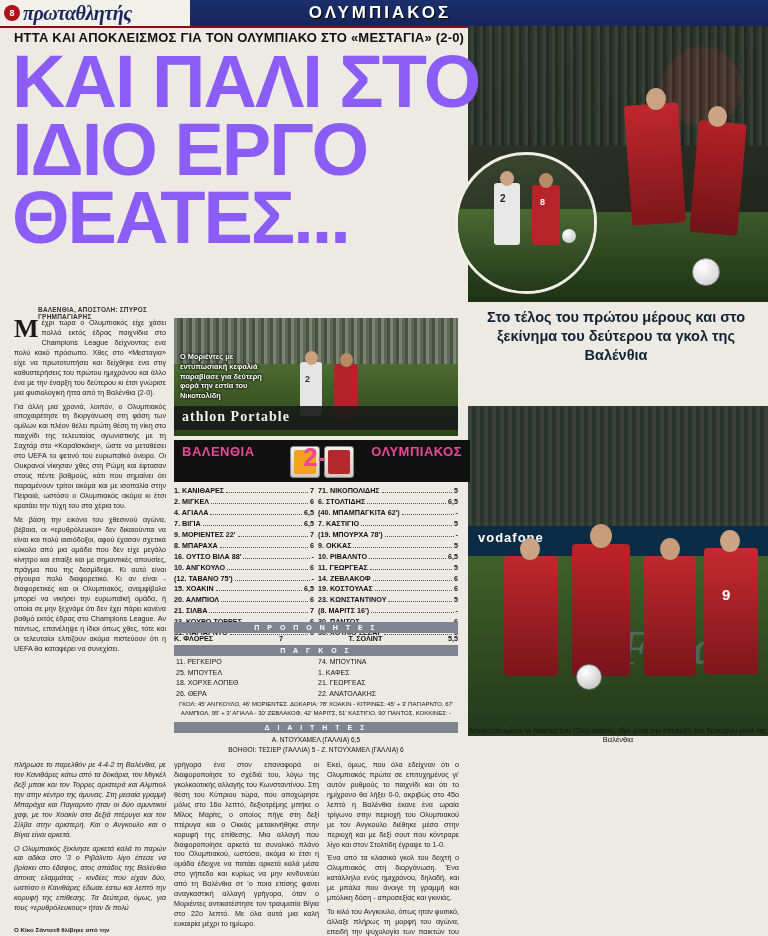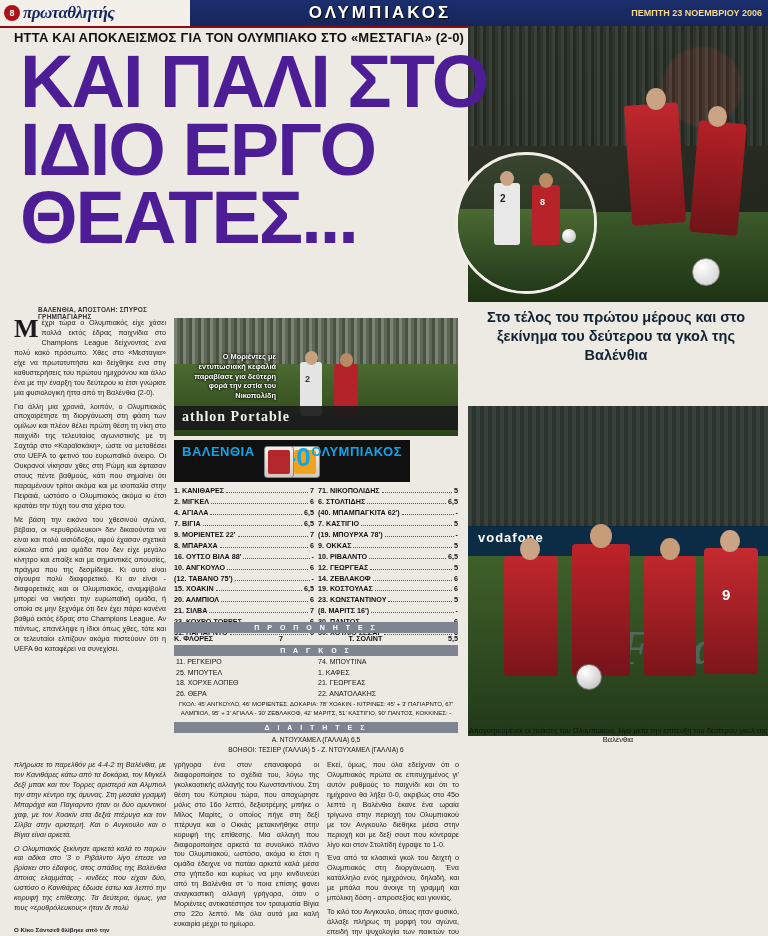--- a/index.html
+++ b/index.html
@@ -22,21 +22,21 @@
     position:absolute;left:0;top:0;width:190px;height:26px;
     background:#f2f0e8;display:flex;align-items:center;
   }
   .mast-page{
     width:16px;height:16px;margin:0 3px 0 4px;border-radius:50%;
     background:#b0121a;color:#fff;font-size:9px;font-weight:bold;
     display:flex;align-items:center;justify-content:center;
   }
   .mast-logo{
     color:#15265d;font-family:"Liberation Serif",serif;font-weight:bold;
-    font-size:17px;font-style:italic;letter-spacing:-.5px;
+    font-size:20px;font-style:italic;letter-spacing:-.5px;
   }
   .mast-mid{
     position:absolute;left:190px;top:0;width:380px;height:26px;
     display:flex;align-items:center;justify-content:center;
   }
   .mast-mid span{
     color:#fff;font-weight:bold;font-size:17px;letter-spacing:3px;
     text-shadow:1px 1px 0 #000;
   }
   .mast-right{
@@ -46,23 +46,23 @@
   .mast-right span{color:#f6d98a;font-size:9px;font-weight:bold;}
 
   
   .kicker{
     position:absolute;left:14px;top:30px;width:740px;
     font-size:13px;font-weight:bold;color:#111;letter-spacing:.2px;
   }
 
   
   .headline{
-    position:absolute;left:20px;top:48px;width:640px;
+    position:absolute;left:12px;top:48px;width:640px;
     font-family:"Liberation Sans",sans-serif;
-    font-weight:bold;color:#4c1d95;line-height:.92;
+    font-weight:bold;color:#8b5cf6;line-height:.92;
     letter-spacing:-2px;
   }
   .headline div{font-size:74px;}
   .hl3{font-size:74px;}
 
   
   .photo-top{
     position:absolute;left:468px;top:26px;width:300px;height:276px;
     background:
       radial-gradient(circle at 78% 22%, #cf3b33 0 12%, transparent 13%),
@@ -184,28 +184,28 @@
   .pm-rh{position:absolute;left:166px;top:35px;width:13px;height:14px;border-radius:50%;background:#b78a64;}
   .ad-band{
     position:absolute;left:0;bottom:6px;width:100%;height:24px;background:#1b1b1b;opacity:.92;
   }
   .ad-band span{
     position:absolute;left:8px;top:3px;color:#fff;font-size:14px;font-weight:bold;letter-spacing:1px;
     font-family:"Liberation Serif",serif;
   }
   .mid-caption{
     position:absolute;left:180px;top:352px;width:96px;
-    color:#fff;font-size:7.4px;font-weight:bold;line-height:1.32;text-align:right;
+    color:#fff;font-size:7.4px;font-weight:bold;line-height:1.32;text-align:left;
     text-shadow:0 0 3px #000,0 0 2px #000;
   }
 
   
   .scorebox{
-    position:absolute;left:174px;top:440px;width:236px;height:42px;
-    background:#101010;color:#0ea5e9;
+    position:absolute;left:174px;top:440px;width:296px;height:42px;
+    background:#101010;color:#ec4899;
   }
   .sb-team{
     position:absolute;top:4px;font-size:13px;font-weight:bold;letter-spacing:.5px;
   }
   .sb-left{left:8px;}
   .sb-right{right:8px;}
   .sb-score{
     position:absolute;left:0;right:0;top:2px;text-align:center;font-size:26px;font-weight:bold;
   }
   .sb-crest{
@@ -261,23 +261,20 @@
 
 <div class="page">
 
   <div class="masthead">
     <div class="mast-left">
       <div class="mast-page">8</div>
       <div class="mast-logo">πρωταθλητής</div>
     </div>
     <div class="mast-mid">
       <span>ΟΛΥΜΠΙΑΚΟΣ</span>
-    </div>
-    <div class="mast-right">
-      <span>ΠΕΜΠΤΗ 23 ΝΟΕΜΒΡΙΟΥ 2006</span>
     </div>
   </div>
 
   <div class="kicker">ΗΤΤΑ ΚΑΙ ΑΠΟΚΛΕΙΣΜΟΣ ΓΙΑ ΤΟΝ ΟΛΥΜΠΙΑΚΟ ΣΤΟ «ΜΕΣΤΑΓΙΑ» (2-0)</div>
 
   <div class="photo-top">
     <div class="crowd"></div>
     <div class="pitch"></div>
     <div class="p-player pt-red1"></div>
     <div class="p-player pt-red1head"></div>
@@ -454,21 +451,21 @@
         <span class="lu-name">9. ΟΚΚΑΣ</span>
         <span class="lu-dots"></span>
         <span class="lu-rate">5</span>
       </div>
       <div class="lu-row">
         <span class="lu-name">10. ΡΙΒΑΛΝΤΟ</span>
         <span class="lu-dots"></span>
         <span class="lu-rate">6,5</span>
       </div>
       <div class="lu-row">
-        <span class="lu-name">12. ΓΕΩΡΓΕΑΣ</span>
+        <span class="lu-name">11. ΓΕΩΡΓΕΑΣ</span>
         <span class="lu-dots"></span>
         <span class="lu-rate">5</span>
       </div>
       <div class="lu-row">
         <span class="lu-name">14. ΖΕΒΛΑΚΟΦ</span>
         <span class="lu-dots"></span>
         <span class="lu-rate">6</span>
       </div>
       <div class="lu-row">
         <span class="lu-name">19. ΚΟΣΤΟΥΛΑΣ</span>

